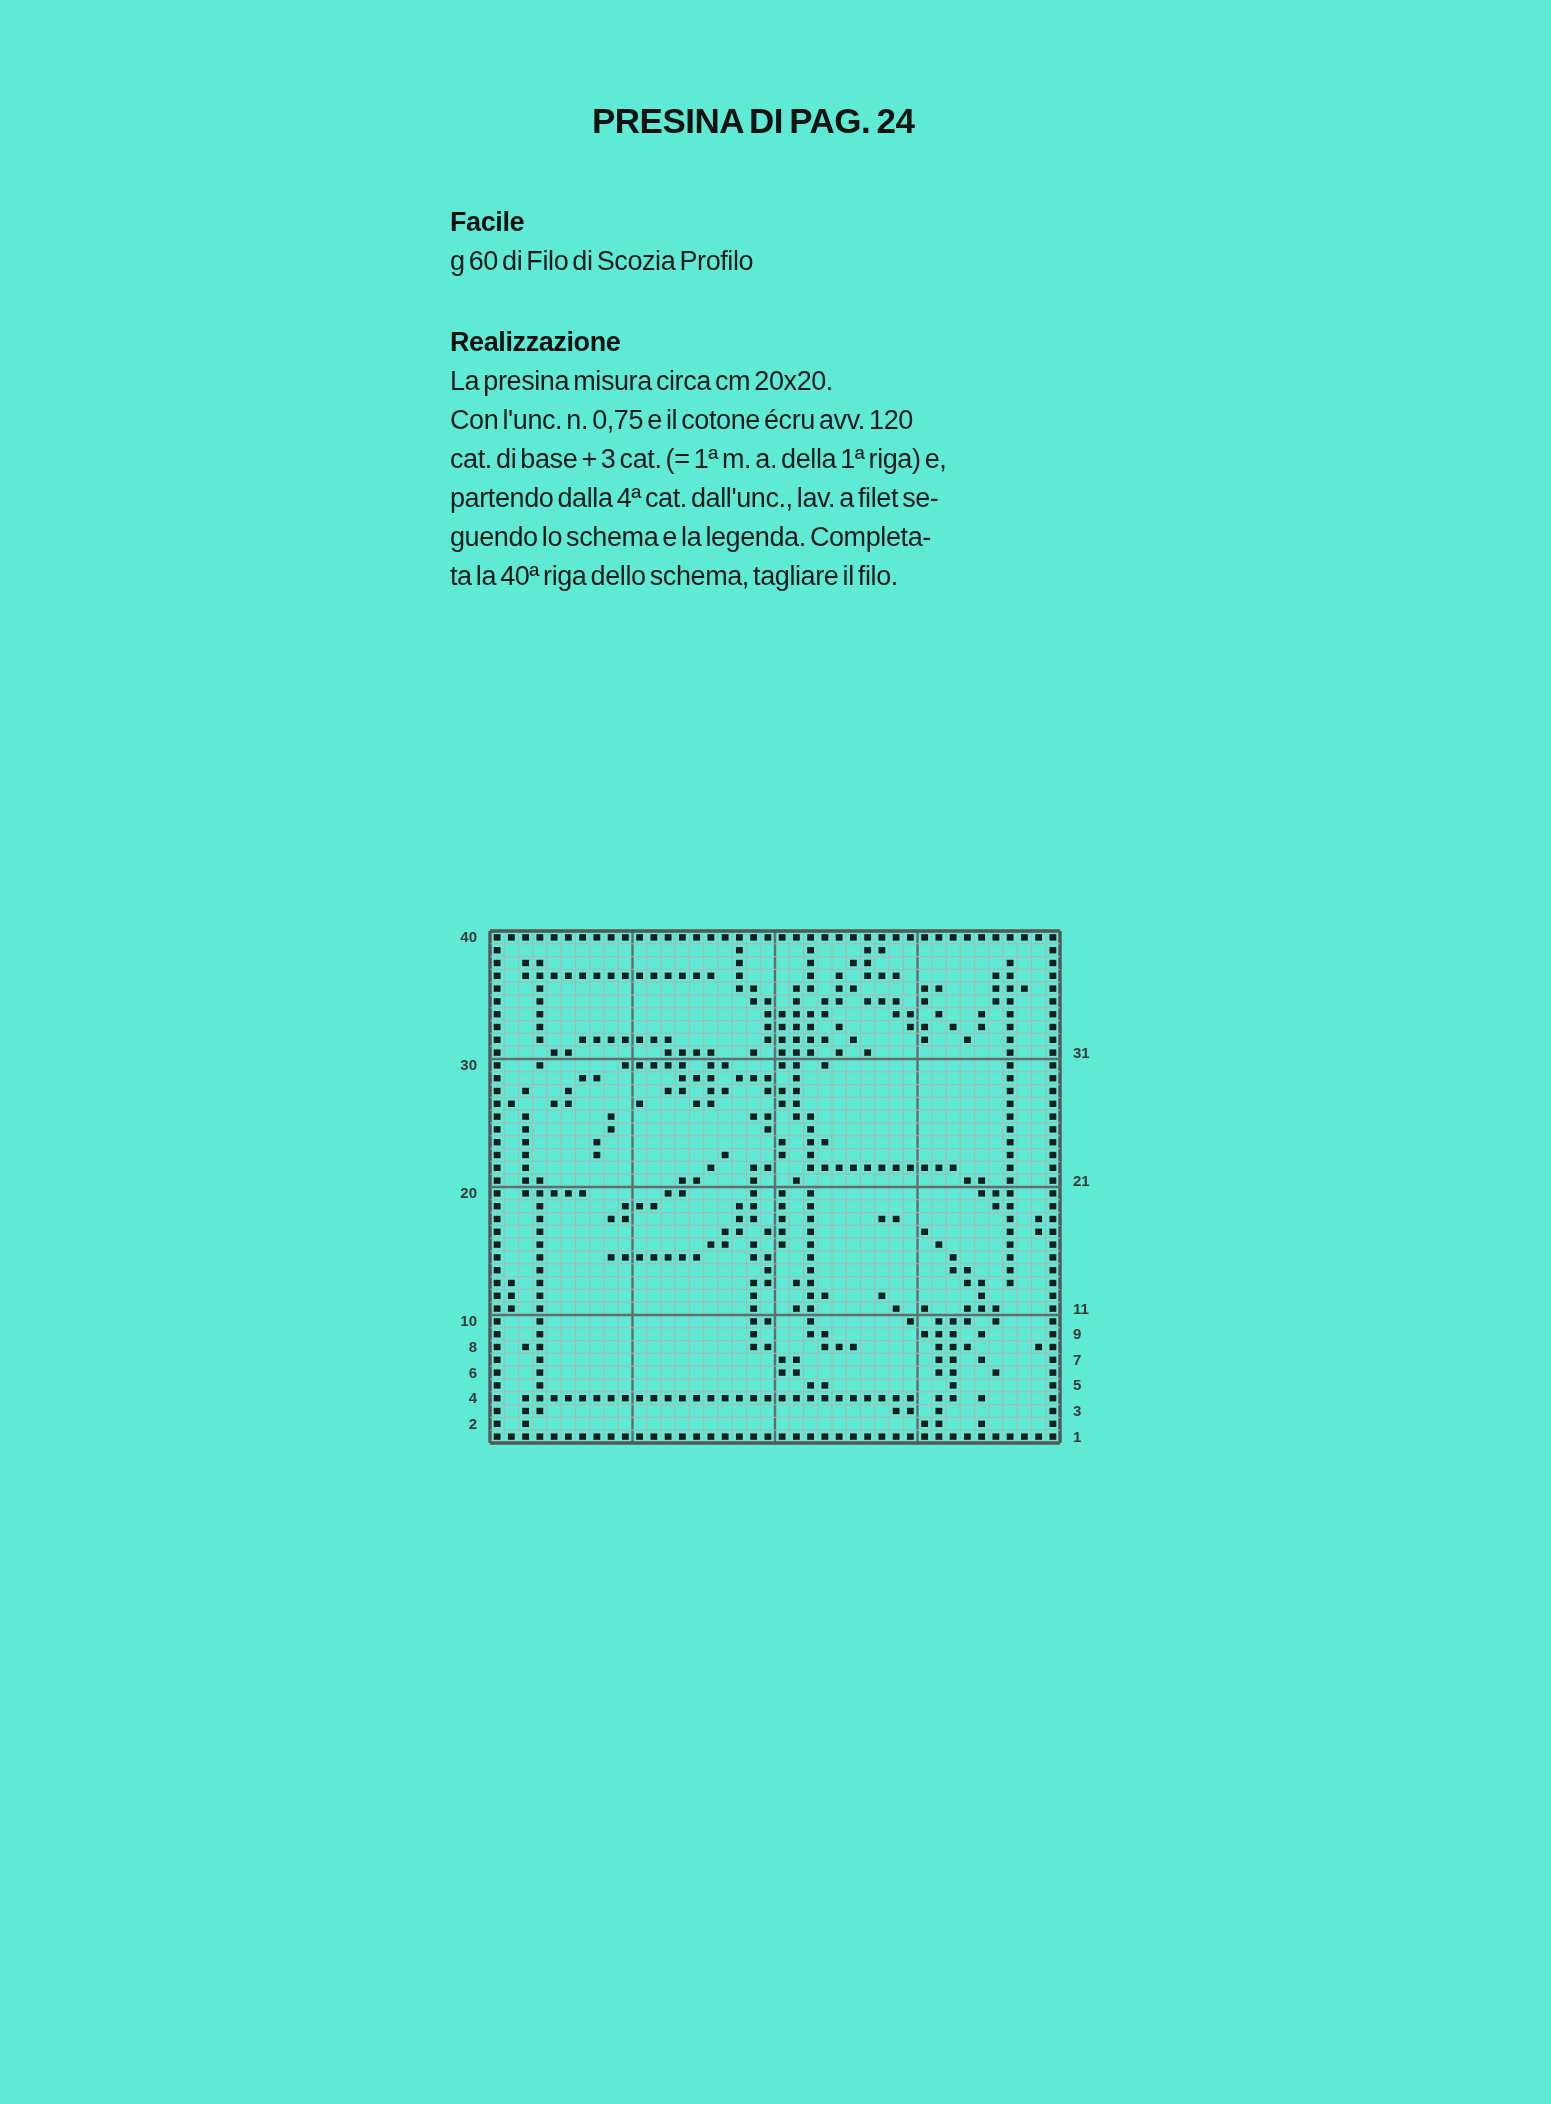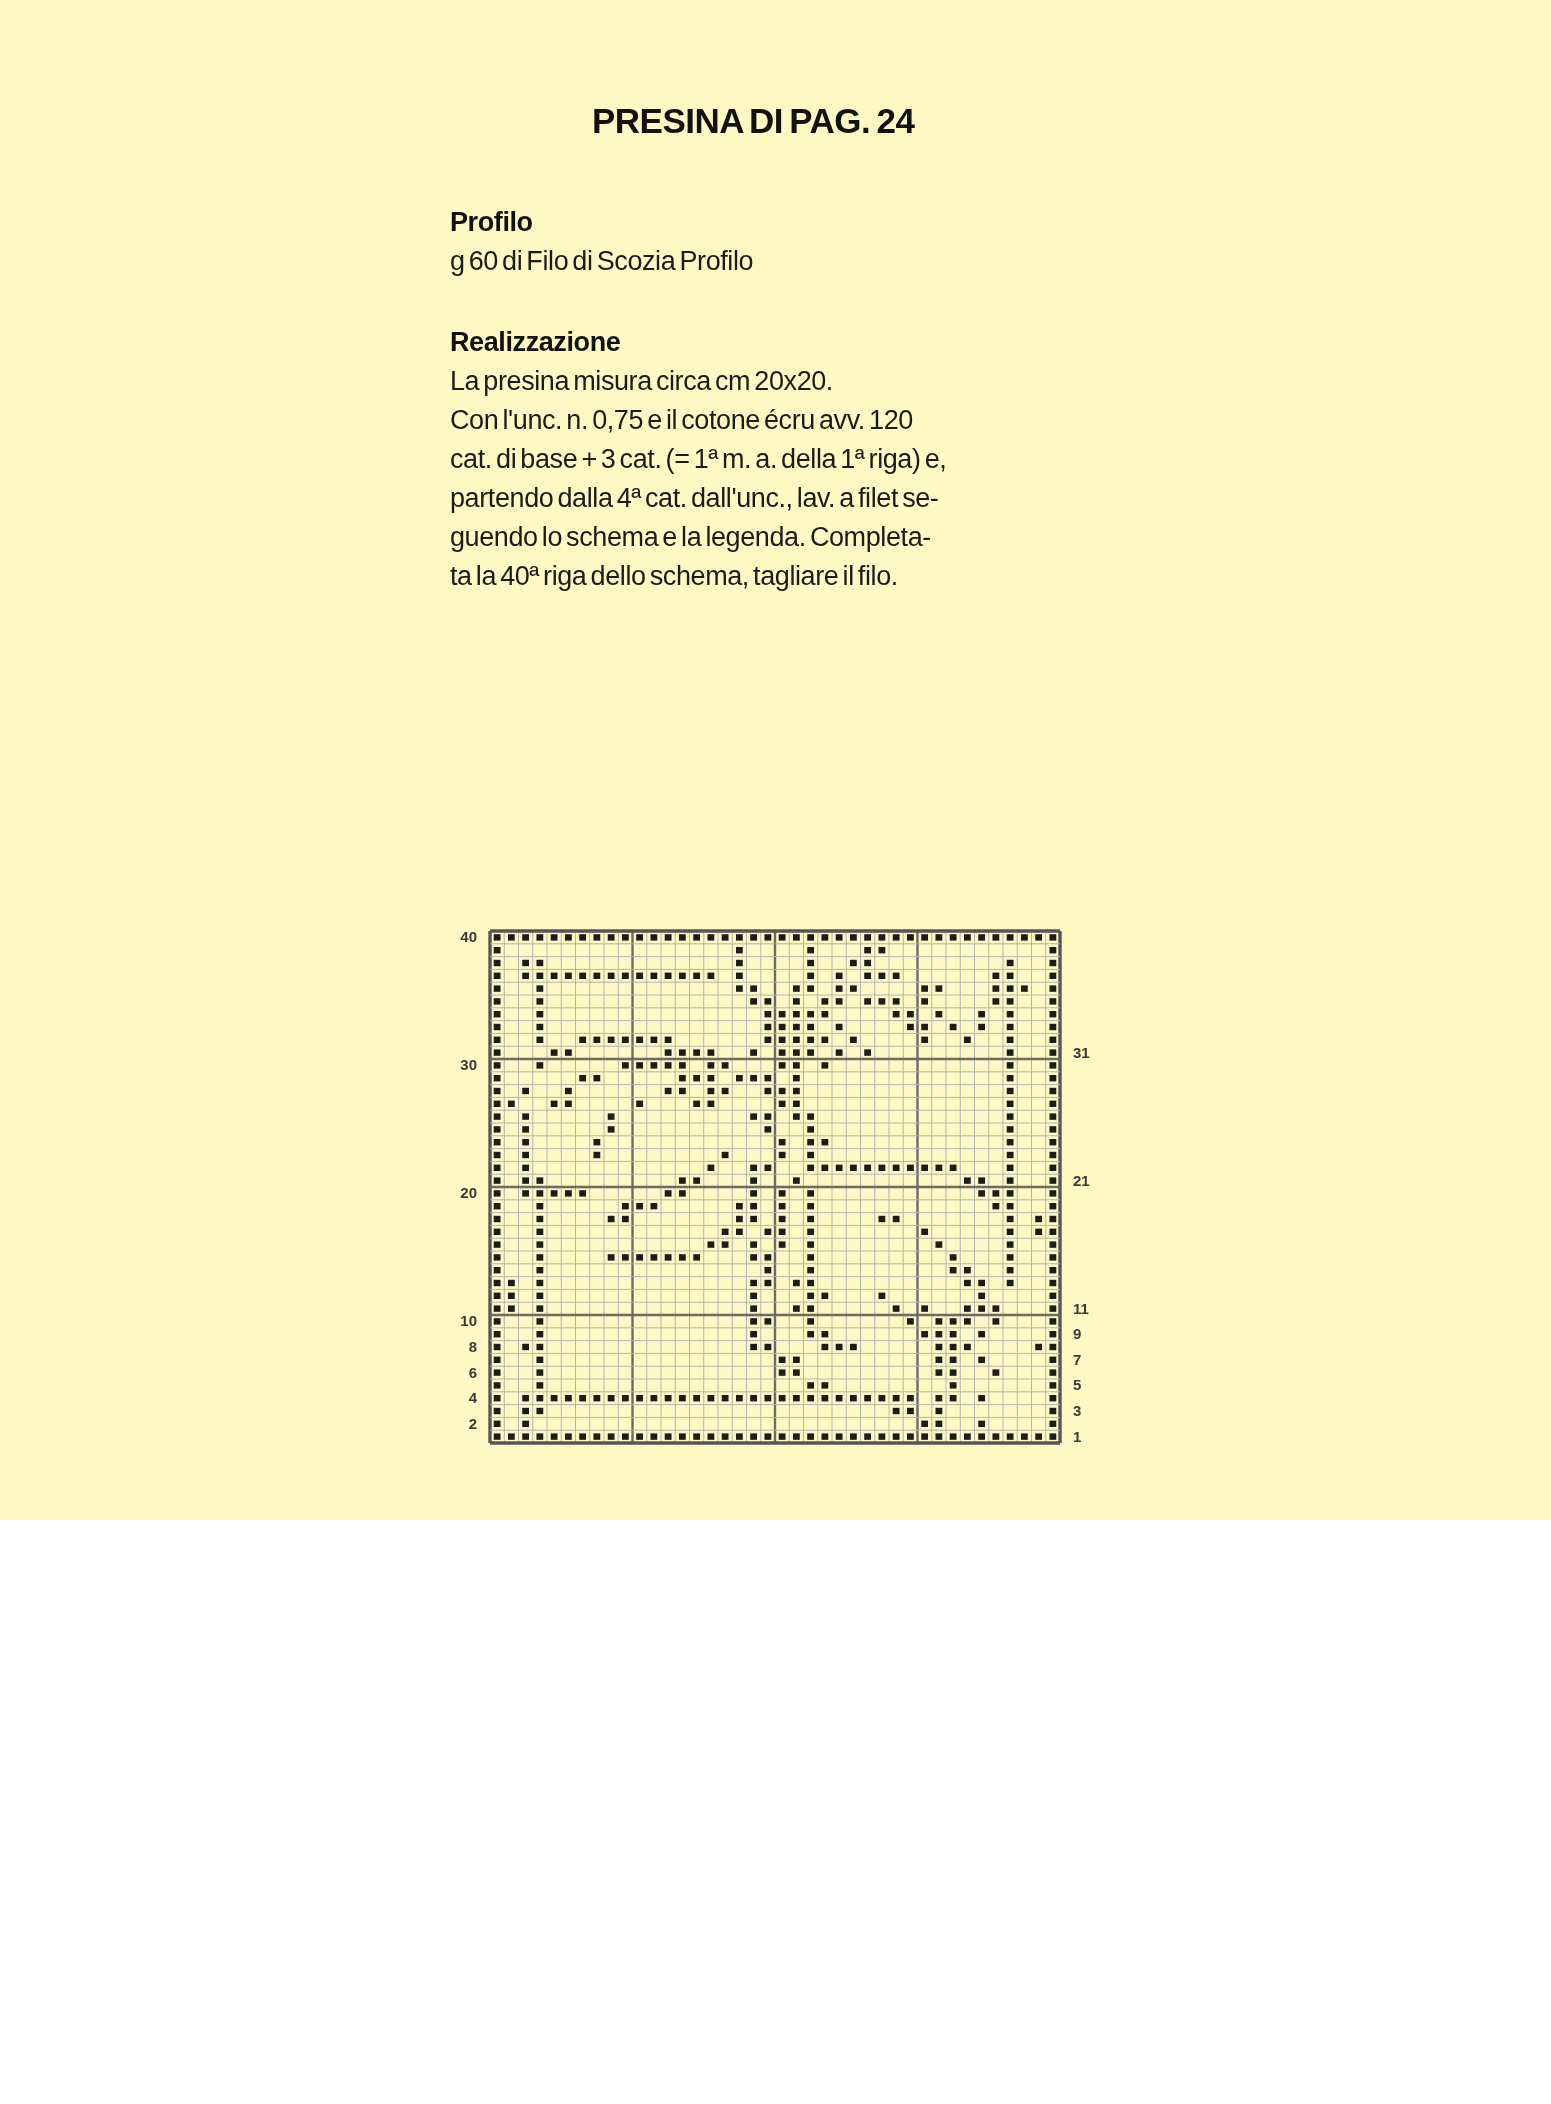--- a/index.html
+++ b/index.html
@@ -1,19 +1,19 @@
 <!DOCTYPE html>
 <html><head>
 <meta charset="utf-8">
 <style>
   html,body{margin:0;padding:0;background:#ffffff;}
   .page{
     position:relative;
-    width:1551px;height:1520px;
-    background:#fef9c3;
+    width:1551px;height:2104px;
+    background:#5eead4;
     font-family:"Liberation Sans","DejaVu Sans",sans-serif;
     color:#161616;
     overflow:hidden;
   }
   .page-title{
     position:absolute;left:592px;top:101px;
     font-size:35px;font-weight:700;
     letter-spacing:-0.5px;word-spacing:-3px;
     color:#121212;white-space:nowrap;
   }
@@ -39,21 +39,21 @@
 </head>
 <body>
 
 <div class="page">
 
   <div class="page-title">PRESINA DI PAG. 24</div>
 
   <div class="text-block">
 
     <div class="section">
-      <div class="heading">Profilo</div>
+      <div class="heading">Facile</div>
       <div class="line">g 60 di Filo di Scozia Profilo</div>
     </div>
 
 
     <div class="section">
       <div class="heading">Realizzazione</div>
       <div class="line italic">La presina misura circa cm 20x20.</div>
       <div class="line">Con l'unc. n. 0,75 e il cotone écru avv. 120</div>
       <div class="line">cat. di base + 3 cat. (= 1ª m. a. della 1ª riga) e,</div>
       <div class="line">partendo dalla 4ª cat. dall'unc., lav. a filet se-</div>

